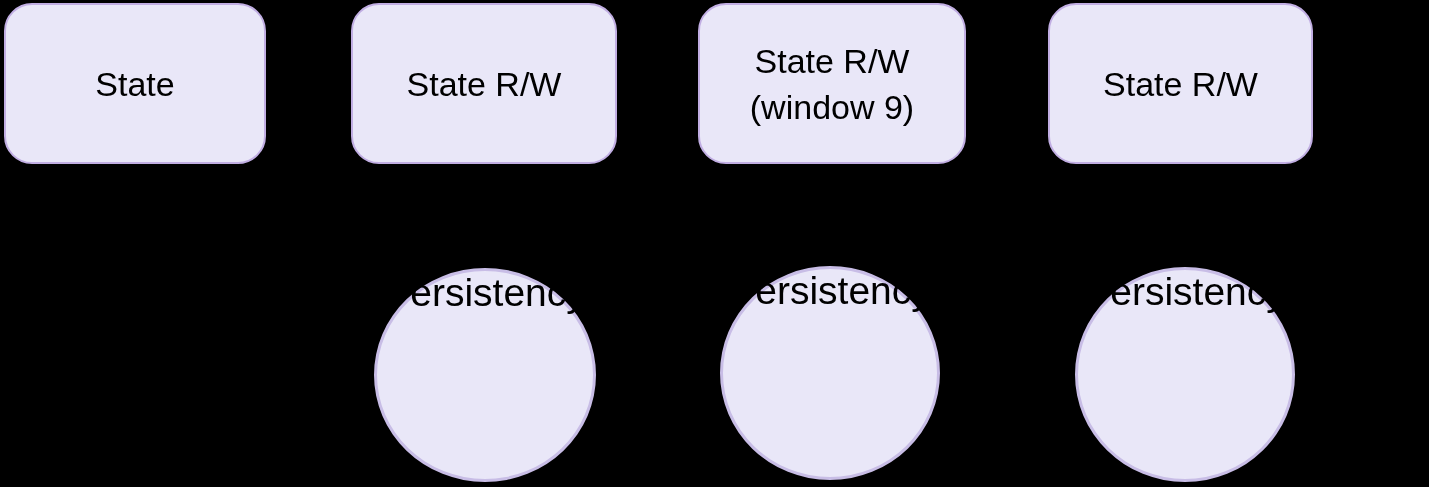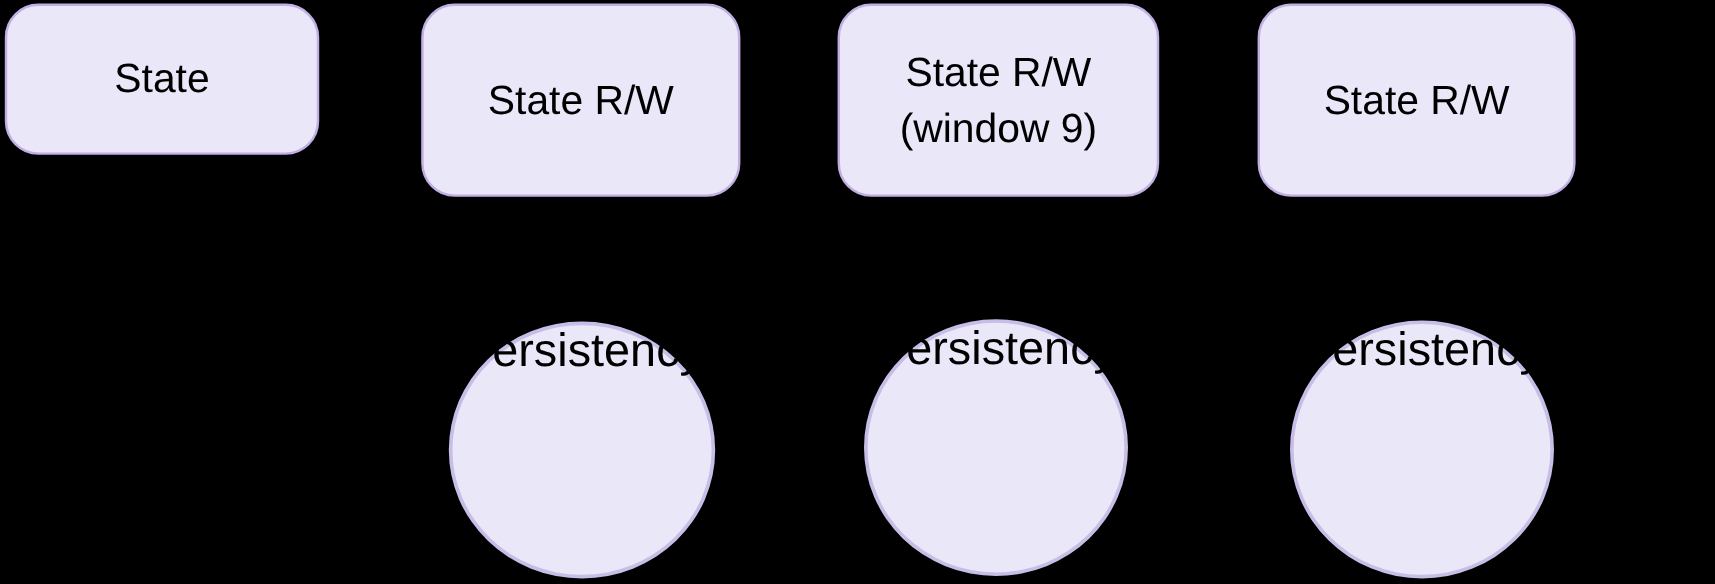--- a/index.html
+++ b/index.html
@@ -68,21 +68,21 @@
     </defs>
     <line x1="264" y1="83" x2="350" y2="83" marker-end="url(#ah)"></line>
     <line x1="615" y1="83" x2="697" y2="83" marker-end="url(#ah)"></line>
     <line x1="964" y1="83" x2="1046" y2="83" marker-end="url(#ah)"></line>
     <line x1="1311" y1="83" x2="1388" y2="83" marker-end="url(#ah)"></line>
     <line x1="484" y1="161" x2="484" y2="266" marker-end="url(#ah)"></line>
     <line x1="830" y1="161" x2="830" y2="264" marker-end="url(#ah)"></line>
     <line x1="1180" y1="161" x2="1180" y2="265" marker-end="url(#ah)"></line>
   </svg>
 
-  <div class="box" style="left:4px;top:3px;width:262px;height:126px;">
+  <div class="box" style="left:4px;top:3px;width:262px;height:161px;">
     <div>State</div>
   </div>
 
   <div class="box" style="left:351px;top:3px;width:266px;height:161px;">
     <div>State R/W</div>
   </div>
 
   <div class="box" style="left:698px;top:3px;width:268px;height:161px;">
     <div>State R/W</div>
     <div>(window 9)</div>

